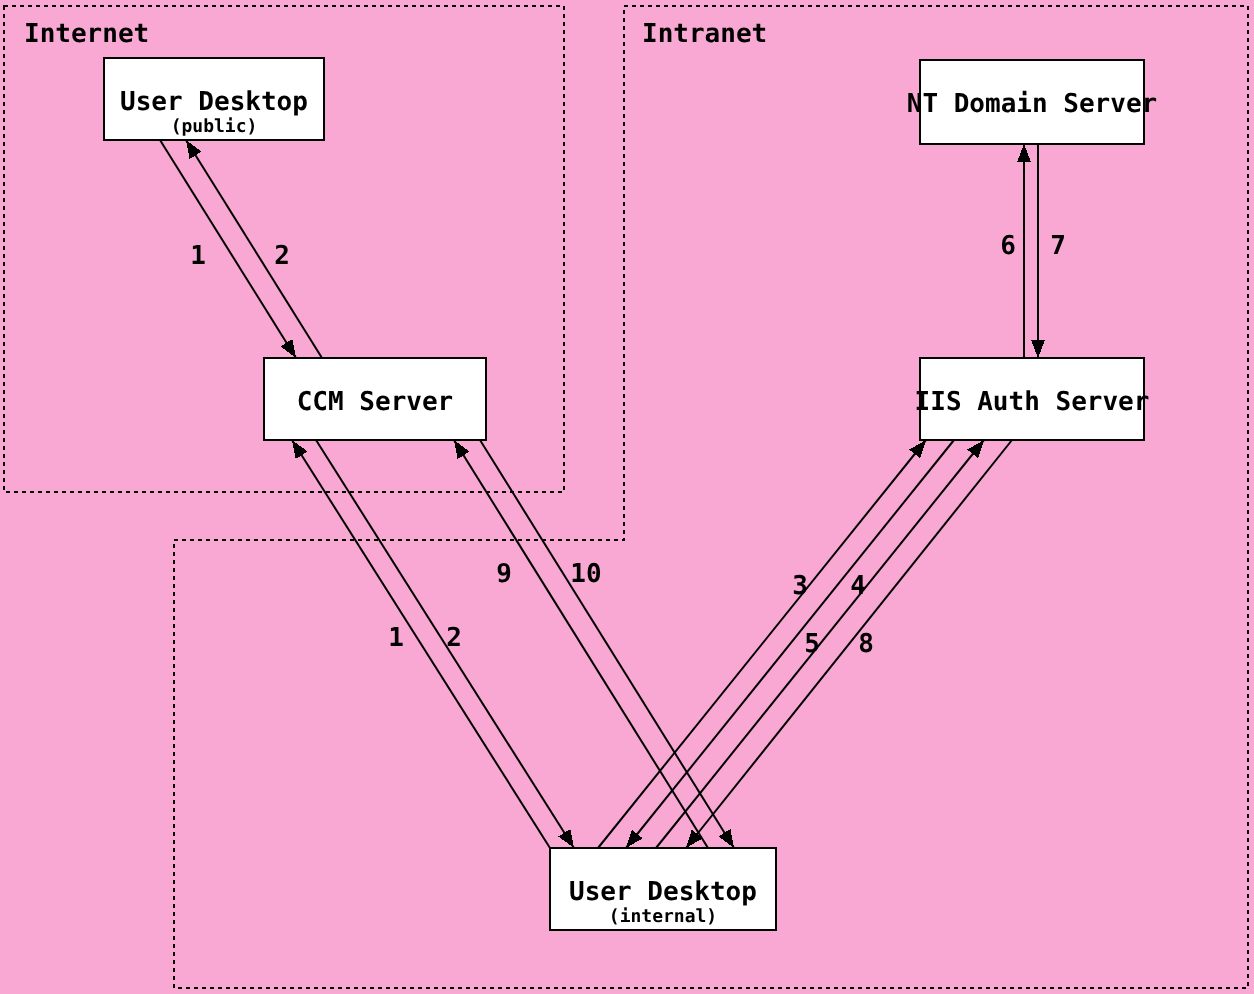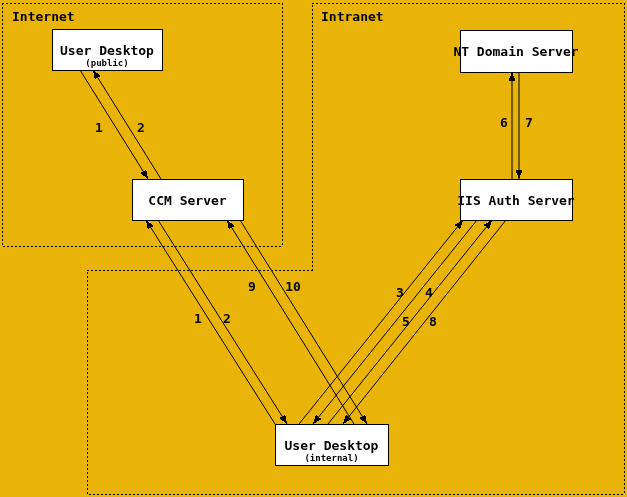--- a/index.html
+++ b/index.html
@@ -1,20 +1,20 @@
 <!DOCTYPE html>
 <html><head>
 <meta charset="utf-8">
 <style>
   html, body { margin: 0; padding: 0; background: #ffffff; }
   .page {
     position: relative;
     width: 627px;
     height: 497px;
-    background: #eab308;
+    background: #f9a8d4;
     font-family: "DejaVu Sans Mono", "Liberation Mono", monospace;
   }
   svg { display: block; width: 627px; height: 497px; }
   .region { fill: none; stroke: #000000; stroke-width: 1; stroke-dasharray: 2 2; }
   .edge   { stroke: #000000; stroke-width: 1; fill: none; }
   .node   { fill: #ffffff; stroke: #000000; stroke-width: 1; }
   .rlabel { font: bold 13px "DejaVu Sans Mono", "Liberation Mono", monospace; fill: #000; }
   .elabel { font: bold 13px "DejaVu Sans Mono", "Liberation Mono", monospace; fill: #000; text-anchor: middle; }
   .ntitle { font: bold 13px "DejaVu Sans Mono", "Liberation Mono", monospace; fill: #000; text-anchor: middle; }
   .nsub   { font: bold 9px  "DejaVu Sans Mono", "Liberation Mono", monospace; fill: #000; text-anchor: middle; }

